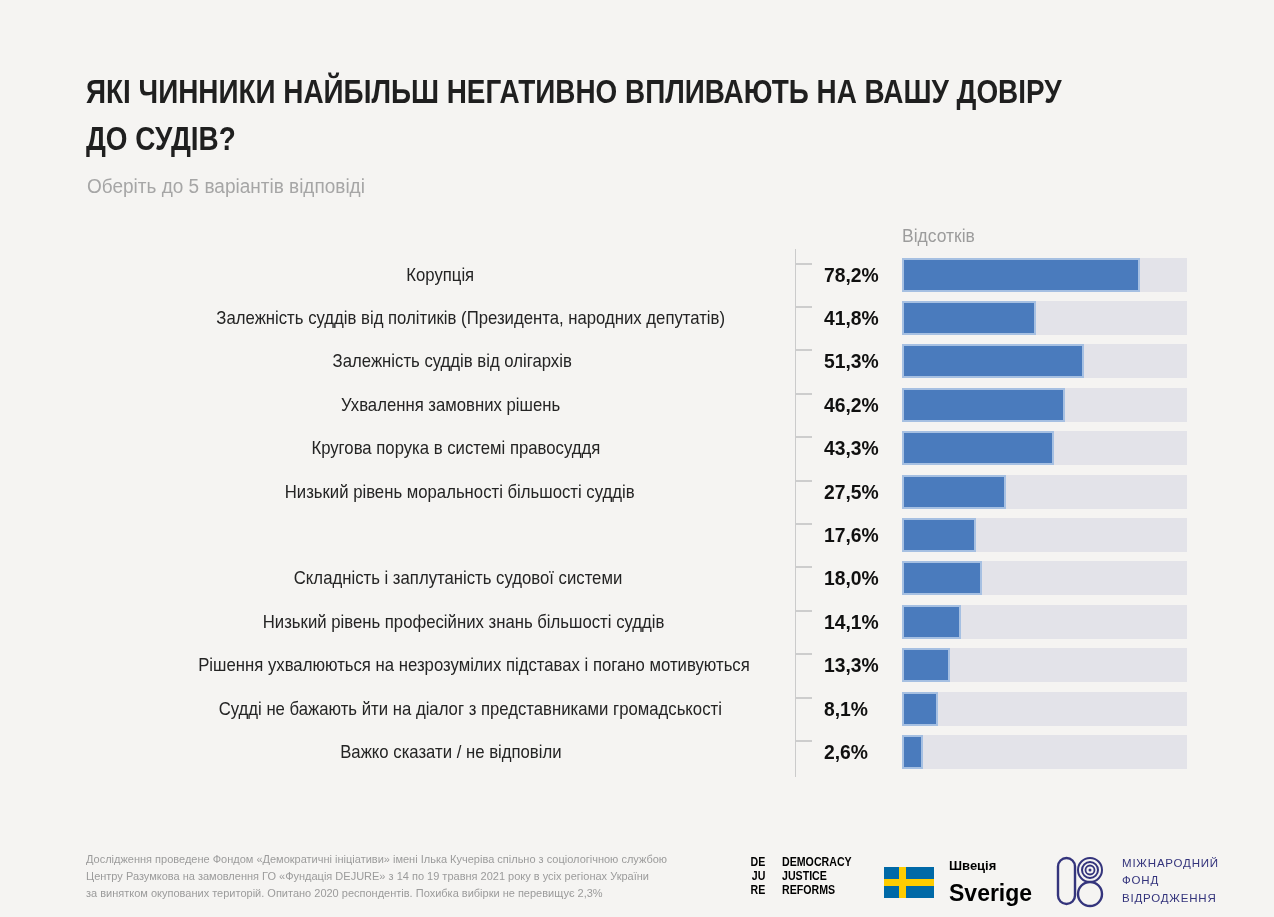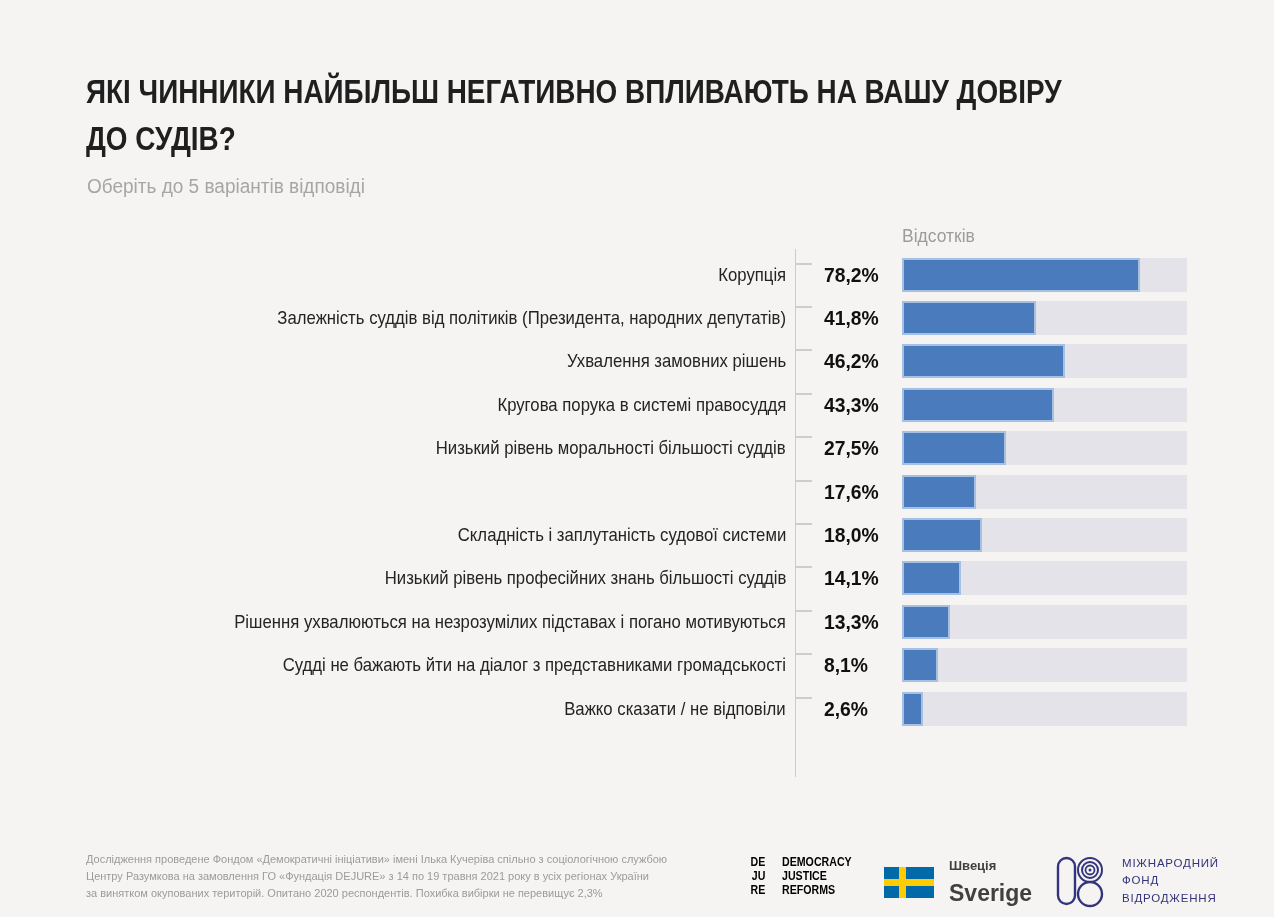--- a/index.html
+++ b/index.html
@@ -22,21 +22,21 @@
   }
   .col-header{
     position:absolute;left:902px;top:225px;font-size:19px;color:#9c9c9c;
     transform:scaleX(.92);transform-origin:left top;white-space:nowrap;
   }
 
   
   .chart{position:absolute;left:86px;top:253px;width:1101px}
   .axis-line{position:absolute;left:709px;top:-4px;width:1px;height:528px;background:#cbcbcb}
   .row{display:grid;grid-template-columns:700px 9px 107px 285px;align-items:center;height:43.4px}
-  .cat{grid-column:1;text-align:right;overflow:visible}
+  .cat{grid-column:1;text-align:center;overflow:visible}
   .cat span{
     display:inline-block;white-space:nowrap;font-size:19px;color:#242424;
     transform:scaleX(.88);transform-origin:right center;
   }
   .valcell{grid-column:3;display:flex;align-items:flex-start}
   .tick{width:17px;height:2px;background:#cdcdcd;margin-right:12px;flex:none}
   .val{
     font-size:21px;font-weight:700;color:#101010;white-space:nowrap;
     transform:scaleX(.92);transform-origin:left center;
   }
@@ -54,21 +54,21 @@
   .dejure{position:absolute;left:748px;top:856px;display:flex;gap:7px;color:#000000;align-items:flex-start}
   .dejure-col{font-weight:700;font-size:12.5px;line-height:1.1;white-space:nowrap}
   .dejure-left{text-align:right;transform:scaleX(.85);transform-origin:right top}
   .dejure-right{transform:scaleX(.85);transform-origin:left top}
   .dejure-bar{width:2.5px;background:#1d1d1b}
 
   .sweden{position:absolute;left:884px;top:858px;display:flex;align-items:center;gap:15px}
   .flag{width:50px;height:31px;background:#0069a7;position:relative;flex:none}
   .flag .v{position:absolute;left:15px;top:0;width:7px;height:31px;background:#fecc00}
   .flag .h{position:absolute;left:0;top:12px;width:50px;height:7px;background:#fecc00}
-  .sweden-text{color:#404040}
+  .sweden-text{color:#000000}
   .sweden-local{font-size:13px;font-weight:700}
   .sweden-name{font-size:23px;font-weight:700;margin-top:7px}
 
   .irf{position:absolute;left:1056px;top:853px;display:flex;align-items:center;gap:12px;color:#34347c}
   .irf-text{font-size:11.5px;letter-spacing:.8px;line-height:1.5;font-weight:400;white-space:nowrap}
 </style>
 </head>
 <body>
 
 <div class="canvas">
@@ -95,20 +95,31 @@
       </div>
       <div class="row">
         <div class="cat"><span>Залежність суддів від політиків (Президента, народних депутатів)</span></div>
         <div></div>
         <div class="valcell">
           <div class="tick"></div>
           <div class="val">41,8%</div>
         </div>
         <div class="track">
           <div class="fill" style="width: 47%; background: rgb(74, 123, 189); border-color: rgb(166, 192, 226);"></div>
+        </div>
+      </div>
+      <div class="row">
+        <div class="cat"><span>Залежність суддів від олігархів</span></div>
+        <div></div>
+        <div class="valcell">
+          <div class="tick"></div>
+          <div class="val">51,3%</div>
+        </div>
+        <div class="track">
+          <div class="fill" style="width: 63.9%; background: rgb(74, 123, 189); border-color: rgb(166, 192, 226);"></div>
         </div>
       </div>
       <div class="row">
         <div class="cat"><span>Ухвалення замовних рішень</span></div>
         <div></div>
         <div class="valcell">
           <div class="tick"></div>
           <div class="val">46,2%</div>
         </div>
         <div class="track">

